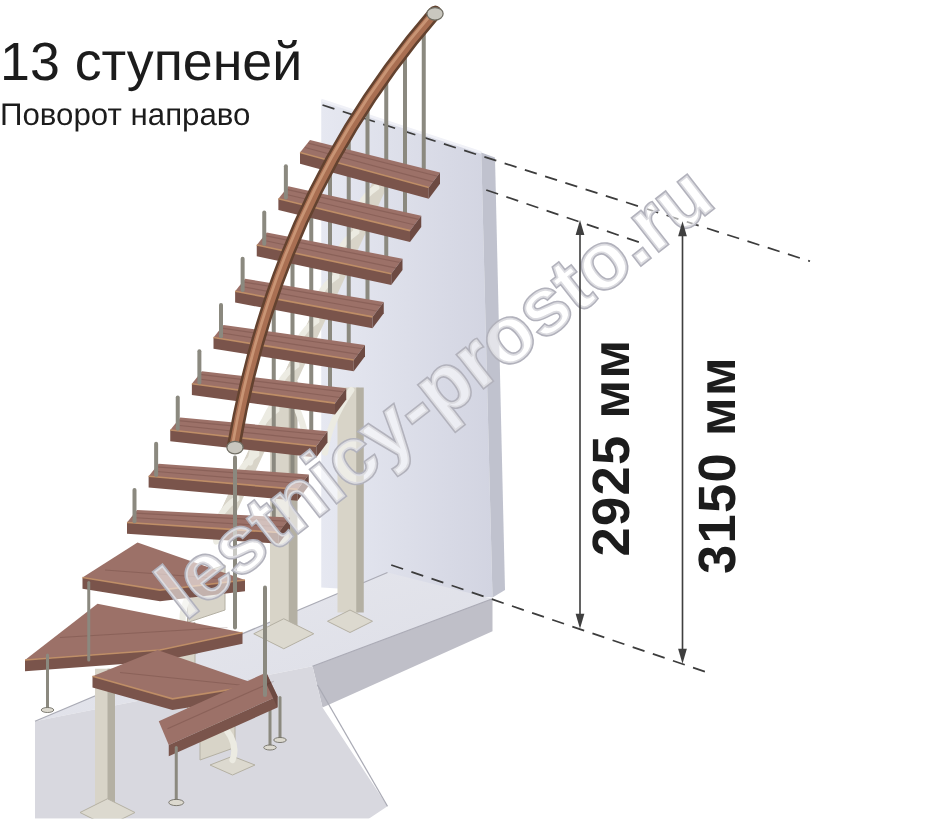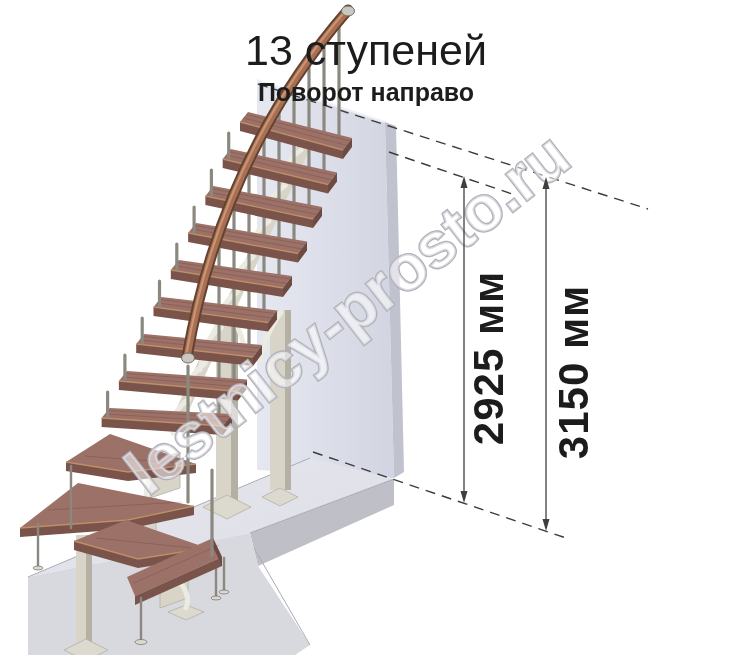--- a/index.html
+++ b/index.html
@@ -1,21 +1,21 @@
 <!DOCTYPE html>
 <html style="--ink: #1c1c1c; --dash: #3c3c3c; --dim: #3f3f3f; --wood_top: #9c7168; --wood_front: #7a544b; --wood_end: #6d4a42; --wood_edge_hl: #c29066; --rail_outer: #63422f; --rail_inner: #a96f52; --rail_hl: #cf9d7d; --metal_rod: #8b897f; --metal_light: #c9c7bf; --metal_dark: #6f6d63; --beige: #d8d4c8; --beige_dark: #b4b0a3; --branch: #ecebe2; --plate: #dcd9cf; --wall: #d9dbe6; --wall_light: #e6e8f1; --wall_edge: #c0c2ce; --floor_top: #e4e5ec; --floor_front: #d8d8df; --floor_right: #bfbfc8; --floor_line: #aaabb5; --wm_stroke: #b2b2bc;"><head>
 <meta charset="utf-8">
 <style>
   html,body{margin:0;padding:0;background:#ffffff;}
   .canvas{position:relative;width:744px;height:655px;overflow:hidden;background:#fff;
           font-family:"Liberation Sans","DejaVu Sans",sans-serif;}
   .canvas svg{position:absolute;left:0;top:0;}
-  .caption{position:absolute;top:28px;left:16px;width:700px;text-align:center;color:var(--ink);}
+  .caption{position:absolute;top:28px;left:0;width:700px;text-align:left;color:var(--ink);}
   .caption .title{font-size:43px;font-weight:400;letter-spacing:0;line-height:1.05;}
-  .caption .subtitle{font-size:25px;font-weight:700;margin-top:5px;}
+  .caption .subtitle{font-size:25px;font-weight:400;margin-top:5px;}
   
   .t-top{fill:var(--wood_top);}
   .t-front{fill:var(--wood_front);}
   .t-end{fill:var(--wood_end);}
   .t-grain{stroke:rgba(60,25,20,.18);stroke-width:1;fill:none;}
   .t-hl{stroke:var(--wood_edge_hl);stroke-width:1.4;fill:none;opacity:.9;}
   
   .rod{stroke:var(--metal_rod);stroke-width:3.2;stroke-linecap:round;fill:none;}
   .rod-thin{stroke:var(--metal_rod);stroke-width:2.4;stroke-linecap:round;fill:none;}
   .beige{fill:var(--beige);stroke:var(--beige_dark);stroke-width:.8;}

